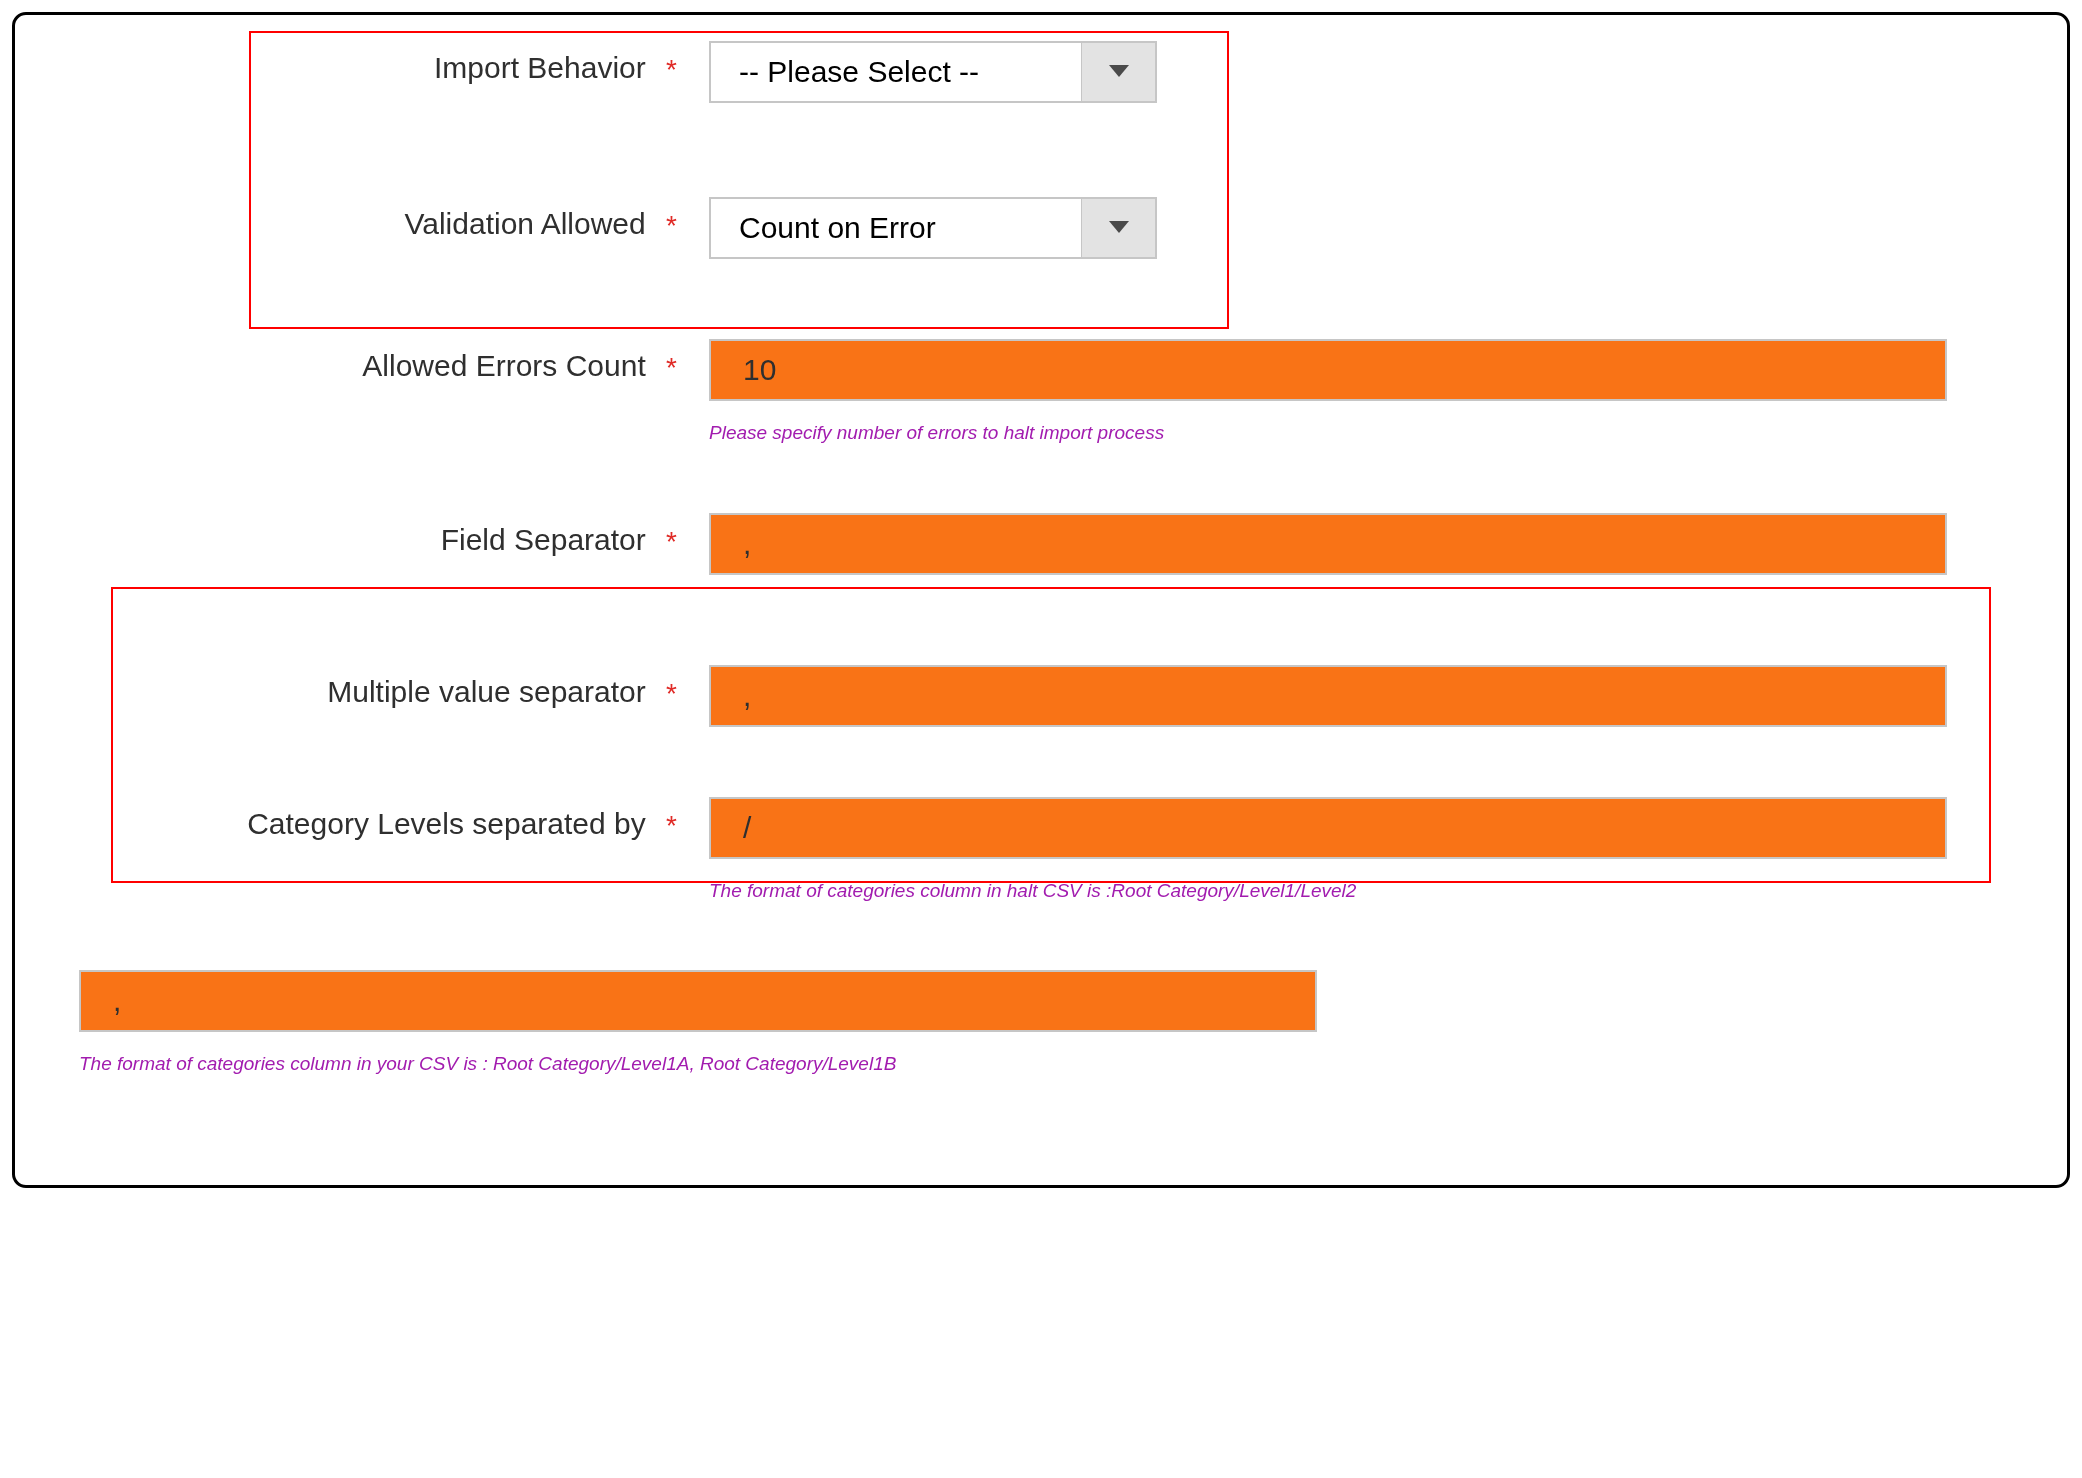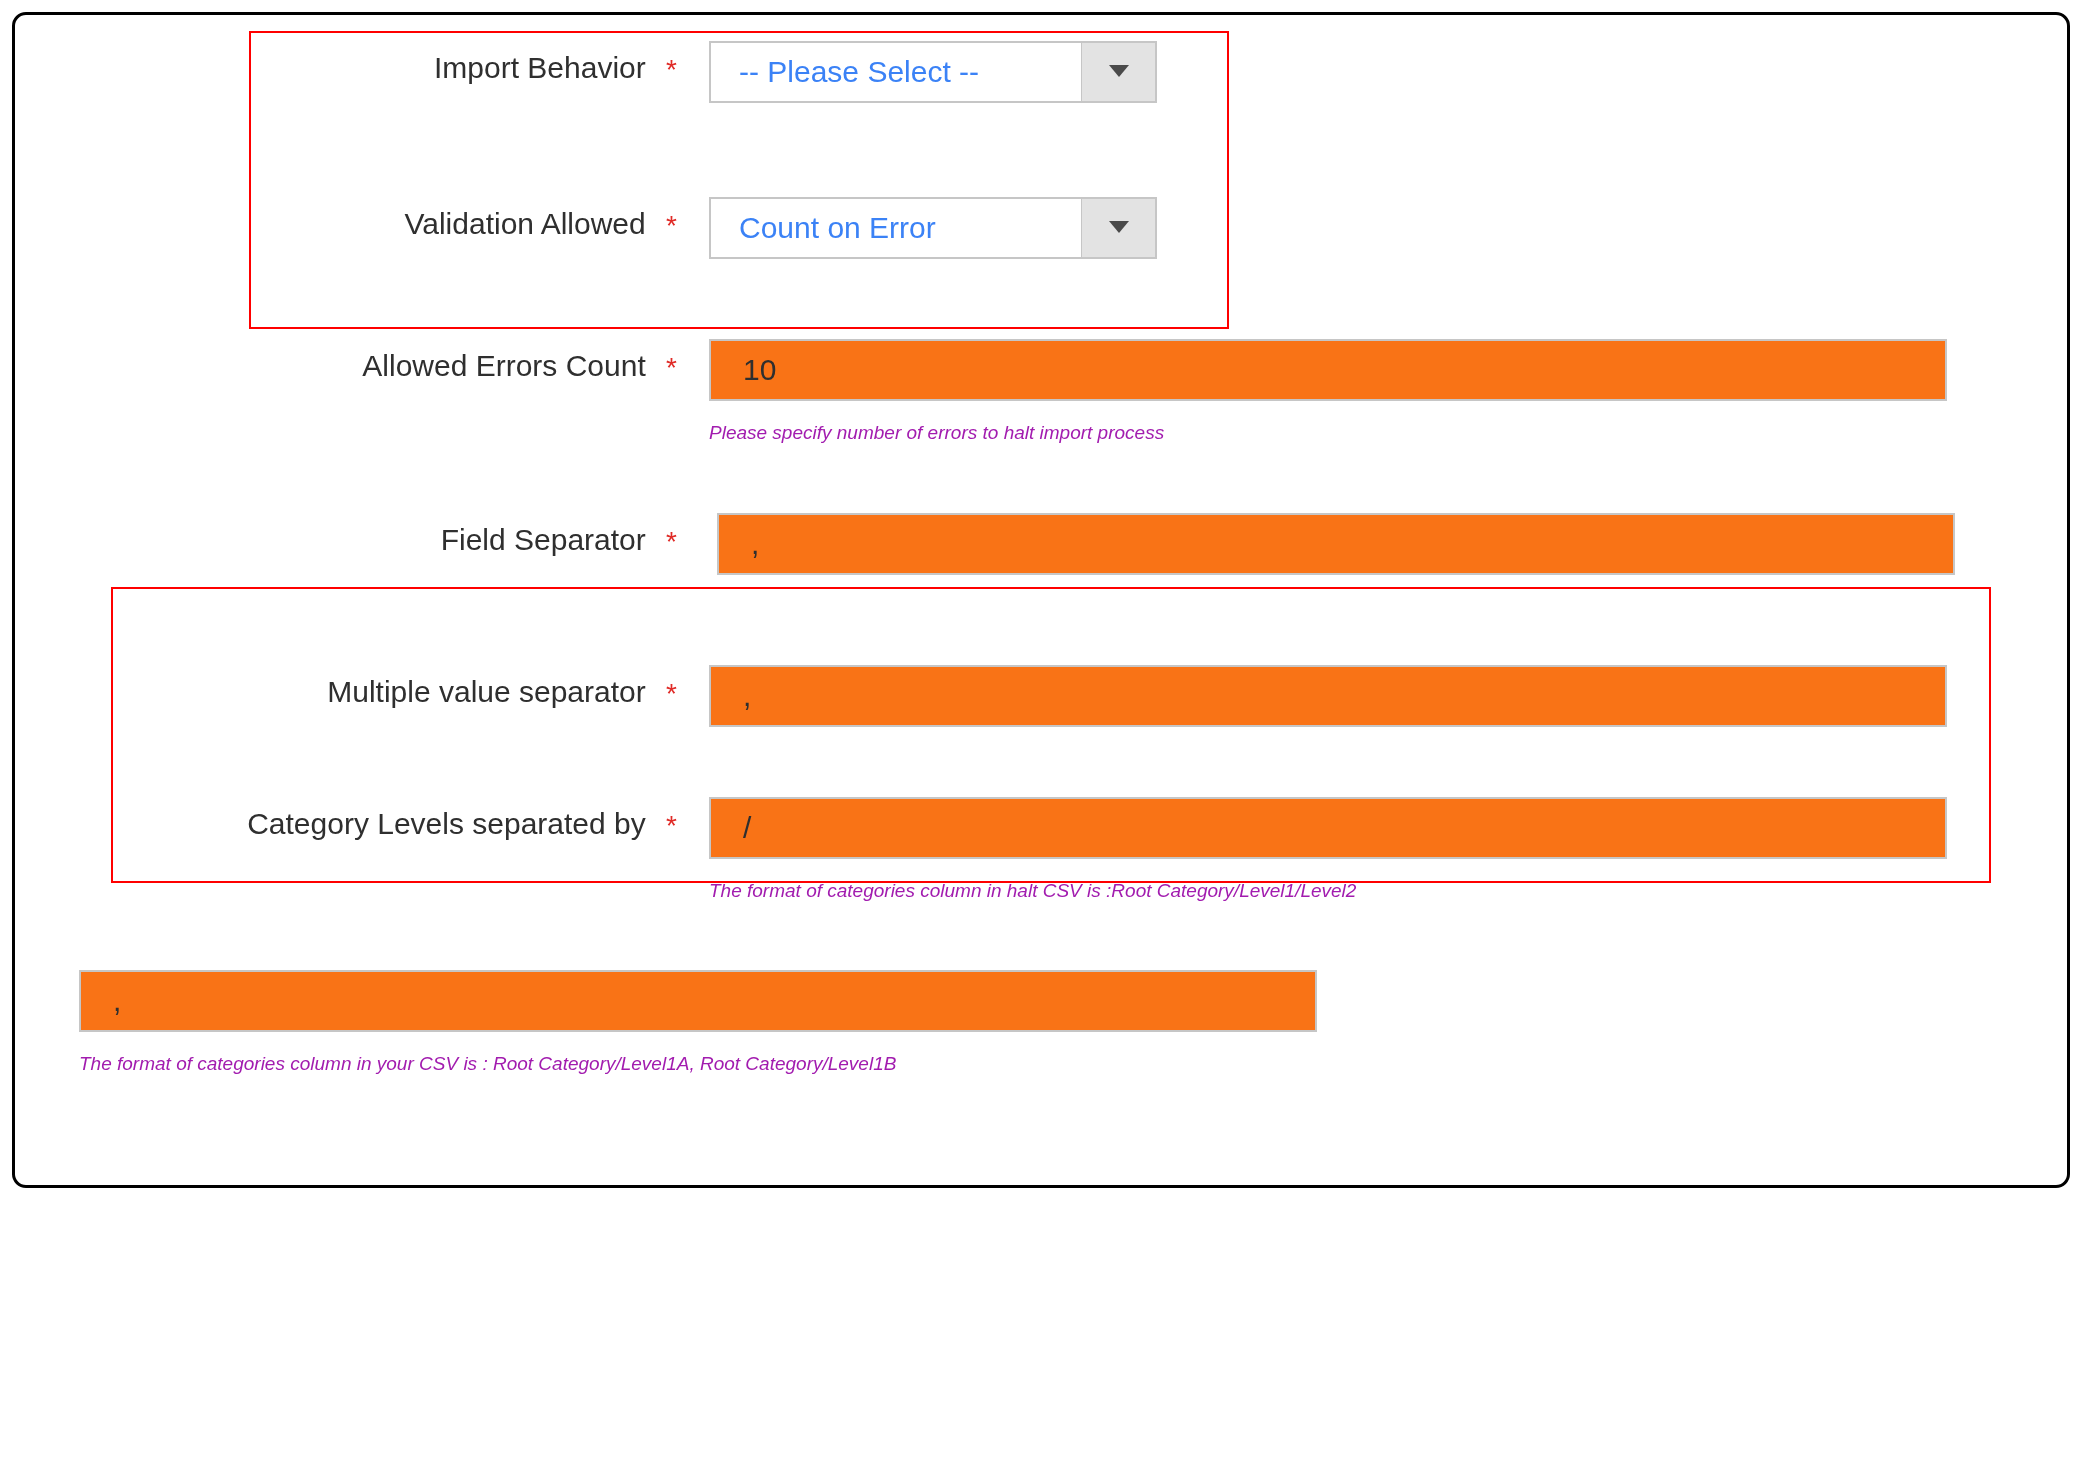--- a/index.html
+++ b/index.html
@@ -60,21 +60,21 @@
   .select-wrap {
     display: inline-flex;
     align-items: stretch;
     border: 2px solid #c6c6c6;
     height: 62px;
     background: #fff;
   }
   .select-value {
     padding: 4px 28px;
     font-size: 30px;
-    color: #3b82f6;
+    color: #000000;
     display: flex;
     align-items: center;
     min-width: 370px;
     background: #fff;
   }
   .select-btn {
     width: 74px;
     background: #e3e3e3;
     display: flex;
     align-items: center;
@@ -99,21 +99,21 @@
     font-size: 19px;
     color: #a21caf;
     margin-top: 18px;
     line-height: 1.45;
     font-style: italic;
   }
   
   .row-import-behavior { margin-top: 4px; margin-bottom: 94px; }
   .row-validation { margin-bottom: 80px; }
   .row-errors { margin-bottom: 66px; }
-  .row-field-sep { margin-bottom: 90px; gap: 8px; }
+  .row-field-sep { margin-bottom: 90px; }
   .row-multival { margin-bottom: 70px; }
   .row-catlevels { margin-bottom: 66px; }
   .row-catsep { margin-bottom: 0; }
 </style>
 </head>
 <body>
 
 <div class="outer-frame">
   <div class="form-area">
 

